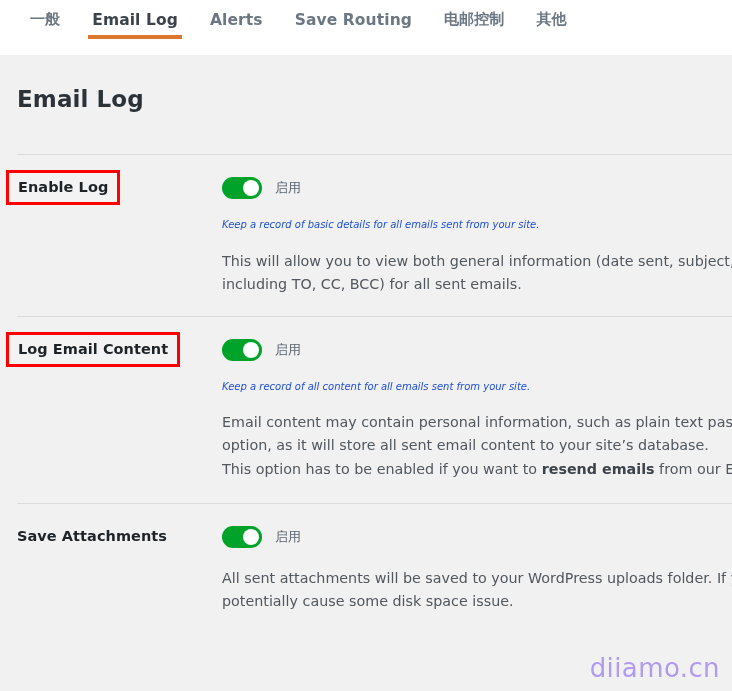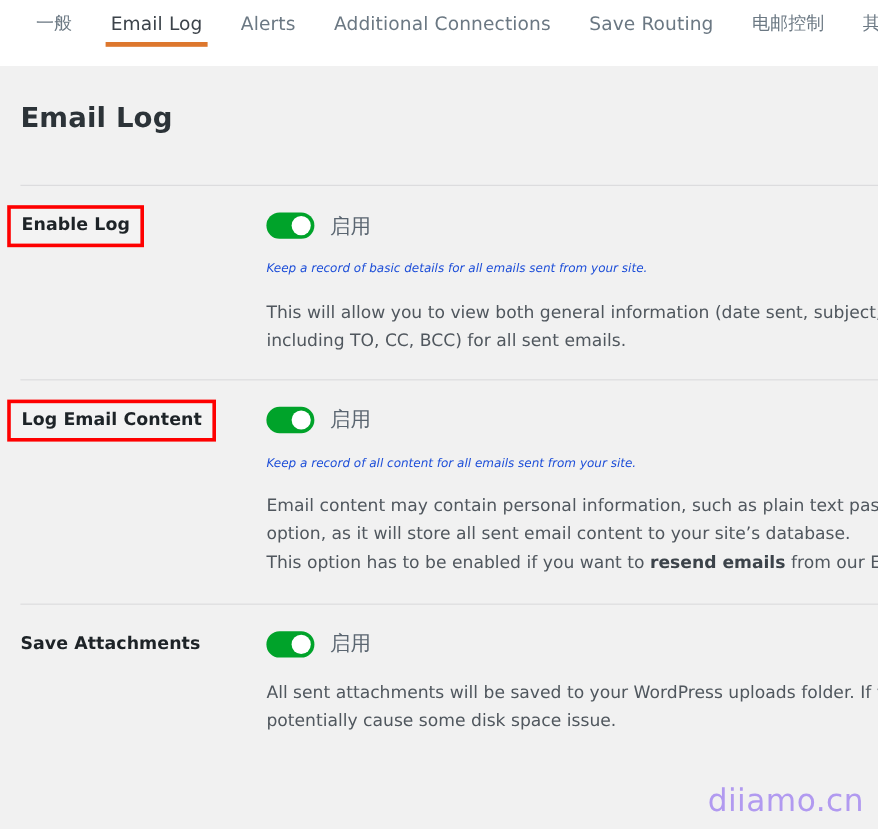--- a/index.html
+++ b/index.html
@@ -40,20 +40,21 @@
     position: relative;
     display: inline-flex;
     align-items: center;
     height: 39px;
     padding: 0 16px;
     font-size: 15.5px;
     color: #6b7883;
     letter-spacing: 0.1px;
     box-sizing: border-box;
     cursor: pointer;
+    font-weight: bold;
   }
   .tab.cjk {
     font-size: 15px;
   }
   .tab.active {
     color: #3c434a;
   }
   .tab.active::after {
     content: "";
     position: absolute;
@@ -140,21 +141,21 @@
     position: absolute;
     top: 3px;
     left: 21px;
     width: 16px;
     height: 16px;
     border-radius: 50%;
     background: #ffffff;
   }
   .toggle-text {
     margin-left: 13px;
-    font-size: 17px;
+    font-size: 13px;
     color: #5a6570;
   }
 
   .desc-italic {
     font-style: italic;
     font-size: 10px;
     color: #1d4ed8;
     margin-top: 17px;
     line-height: 1.45;
     white-space: nowrap;
@@ -188,23 +189,20 @@
 
   <div class="tabbar" id="tabbar">
       <div class="tab cjk">
         <span>一般</span>
       </div>
       <div class="tab active">
         <span>Email Log</span>
       </div>
       <div class="tab">
         <span>Alerts</span>
-      </div>
-      <div class="tab">
-        <span>Additional Connections</span>
       </div>
       <div class="tab">
         <span>Save Routing</span>
       </div>
       <div class="tab cjk">
         <span>电邮控制</span>
       </div>
       <div class="tab cjk">
         <span>其他</span>
       </div>

